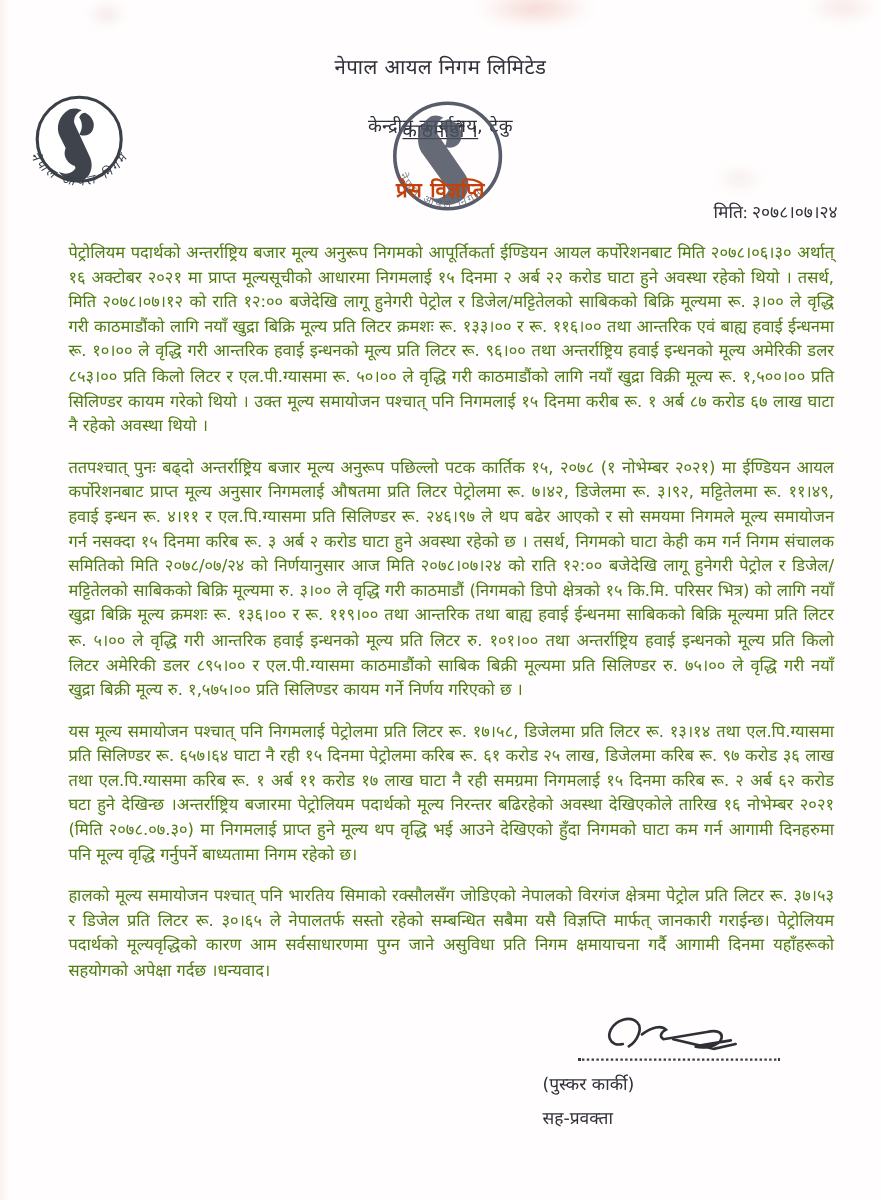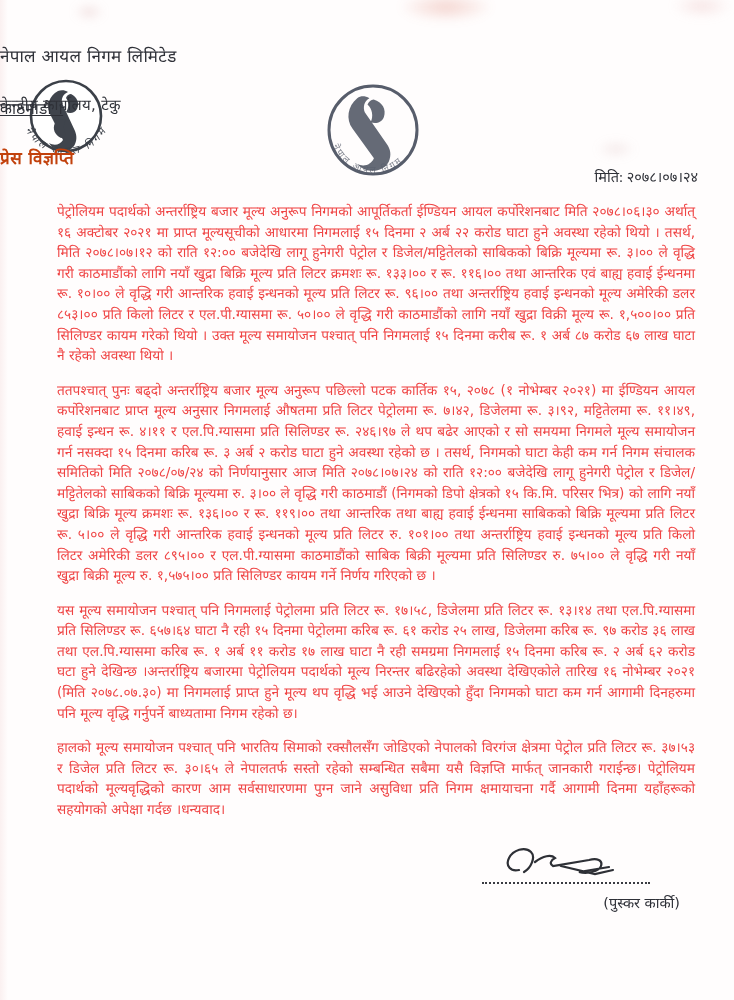--- a/index.html
+++ b/index.html
@@ -15,42 +15,42 @@
   .smudge{position:absolute;border-radius:50%;filter:blur(5px);pointer-events:none;}
   .s1{top:-8px;left:398px;width:96px;height:30px;background:radial-gradient(ellipse at center,rgba(205,70,45,.22),rgba(205,70,45,0) 70%);}
   .s2{top:4px;left:74px;width:30px;height:16px;background:radial-gradient(ellipse at center,rgba(205,150,150,.30),rgba(205,150,150,0) 70%);}
   .s3{top:-6px;left:672px;width:60px;height:24px;background:radial-gradient(ellipse at center,rgba(225,165,165,.28),rgba(225,165,165,0) 70%);}
   .s4{top:140px;left:596px;width:40px;height:18px;background:radial-gradient(ellipse at center,rgba(190,140,140,.18),rgba(190,140,140,0) 70%);}
   .edge-tint{position:absolute;top:0;left:0;width:8px;height:1000px;
     background:linear-gradient(to right,rgba(235,195,195,.22),rgba(235,195,195,0));
     filter:none;pointer-events:none;}
 
   
-  .hline{position:absolute;left:0;width:100%;text-align:left;letter-spacing:.3px;color:#2f3138;}
+  .hline{position:absolute;left:0;width:100%;text-align:center;letter-spacing:.3px;color:#2f3138;}
   .org-name{top:44px;font-size:17px;}
   .office{top:71px;font-size:15px;margin-top:23px;}
   .city{top:97px;font-size:15.5px;text-decoration:underline;}
   .press-title{top:146px;font-size:17px;font-weight:bold;letter-spacing:.5px;color:#c2410c;}
   .date-line{position:absolute;top:166px;right:36px;font-size:14.5px;color:#2f3138;font-family:Liberation Serif, serif;}
 
   .logo-wrap{position:absolute;left:13px;top:72px;width:106px;height:102px;}
   .stamp-wrap{position:absolute;left:316px;top:78px;width:114px;height:110px;opacity:.93;}
 
   
   .body-text{
     position:absolute;top:201px;left:57px;width:638px;
     font-size:13.7px;line-height:20.6px;text-align:justify;
-    color:#ef4444;
+    color:#4d7c0f;
   }
   .body-text p{margin:0 0 14px 0;}
   .seg{display:inline;}
   .seg.italic{}
 
   
-  .sign-block{position:absolute;top:836px;left:452px;width:228px;text-align:right;color:#2f3138;}
+  .sign-block{position:absolute;top:836px;left:452px;width:228px;text-align:left;color:#2f3138;}
   .sig-svg{display:block;margin:0 auto;}
   .sig-rule{width:168px;margin:-6px auto 0 auto;border-bottom:2px dotted #3a3c42;}
   .sig-name{margin-top:8px;font-size:14.5px;}
   .sig-title{margin-top:9px;font-size:14.5px;}
 </style>
 </head>
 <body>
 
 <div class="page">
 
@@ -106,15 +106,16 @@
     <p><span class="seg">यस मूल्य समायोजन पश्चात् पनि निगमलाई पेट्रोलमा प्रति लिटर रू. १७।५८, डिजेलमा प्रति लिटर रू. १३।१४ तथा एल.पि.ग्यासमा प्रति सिलिण्डर रू. ६५७।६४ घाटा नै रही १५ दिनमा पेट्रोलमा करिब रू. ६१ करोड २५ लाख, डिजेलमा करिब रू. ९७ करोड ३६ लाख तथा एल.पि.ग्यासमा करिब रू. १ अर्ब ११ करोड १७ लाख घाटा नै रही समग्रमा निगमलाई १५ दिनमा करिब रू. २ अर्ब ६२ करोड घटा हुने देखिन्छ ।अन्तर्राष्ट्रिय बजारमा पेट्रोलियम पदार्थको मूल्य निरन्तर बढिरहेको अवस्था देखिएकोले तारिख १६ नोभेम्बर २०२१ (मिति २०७८.०७.३०) मा निगमलाई प्राप्त हुने मूल्य थप वृद्धि भई आउने देखिएको हुँदा निगमको घाटा कम गर्न आगामी दिनहरुमा पनि मूल्य वृद्धि गर्नुपर्ने बाध्यतामा निगम रहेको छ।</span></p>
     <p><span class="seg">हालको मूल्य समायोजन पश्चात् पनि भारतिय सिमाको रक्सौलसँग जोडिएको नेपालको विरगंज क्षेत्रमा पेट्रोल प्रति लिटर रू. ३७।५३ र डिजेल प्रति लिटर रू. ३०।६५ ले नेपालतर्फ सस्तो रहेको सम्बन्धित सबैमा यसै विज्ञप्ति मार्फत् जानकारी गराईन्छ। पेट्रोलियम पदार्थको मूल्यवृद्धिको कारण आम सर्वसाधारणमा पुग्न जाने असुविधा प्रति निगम क्षमायाचना गर्दै आगामी दिनमा यहाँहरूको सहयोगको अपेक्षा गर्दछ ।धन्यवाद।</span></p>
   </div>
 
   <div class="sign-block">
     <svg class="sig-svg" width="150" height="52" viewBox="0 0 150 52">
       <path d="M28 34 C20 36 14 30 18 22 C22 14 34 10 40 16 C45 21 40 32 33 36 M44 26 C52 20 60 18 64 22 C60 24 58 28 62 30 L98 24 C106 22 112 24 110 30 C108 36 96 38 88 36 L118 31 M70 30 L104 38 L122 34" fill="none" stroke="#2e3036" stroke-width="2.2" stroke-linecap="round"></path>
     </svg>
     <div class="sig-rule"></div>
     <div class="sig-name">(पुस्कर कार्की)</div>
+    <div class="sig-title">सह-प्रवक्ता</div>
   </div>
 
 </div>
 
 </body></html>

